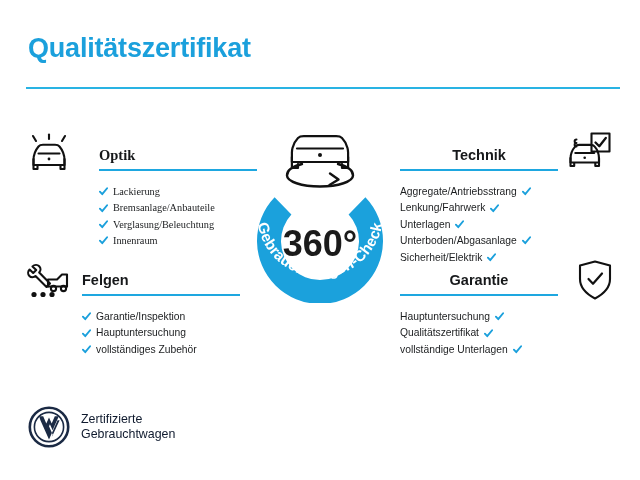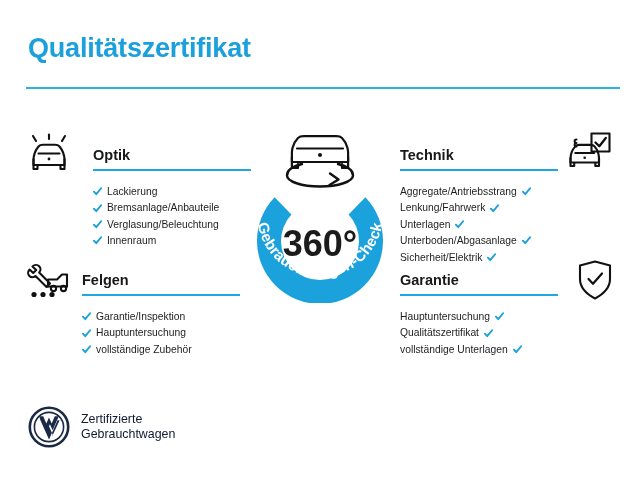--- a/index.html
+++ b/index.html
@@ -87,25 +87,25 @@
     height: 10px;
     flex: none;
     position: relative;
   }
   .chk svg { display: block; }
 
   
   .col-left .head-label { text-align: left; }
   .col-left .items li { justify-content: flex-start; }
   
-  .col-right .head-label { text-align: left; }
+  .col-right .head-label { text-align: center; }
   .col-right .items li { }
 
   
-  #block-optik   { left: 93px;  top: 146px; width: 158px; }
+  #block-optik   { left: 99px;  top: 146px; width: 158px; font-family: Liberation Serif, serif; }
   #block-wartung { left: 82px;  top: 271px; width: 158px; }
   #block-technik { left: 400px; top: 146px; width: 158px; }
   #block-garantie{ left: 400px; top: 271px; width: 158px; }
 
   
   .sec-icon {
     position: absolute;
     width: 46px;
     height: 44px;
   }
@@ -340,21 +340,21 @@
             </svg>
           </span>
         <span>Hauptuntersuchung</span>
       </li>
       <li>
         <span class="chk">
             <svg viewBox="0 0 10 10" fill="none" stroke="#1ba0dc" stroke-width="2.1" stroke-linecap="round" stroke-linejoin="round">
               <path d="M1 5.2 L3.6 8 L9 1.4"></path>
             </svg>
           </span>
-        <span>vollständige Zubehör</span>
+        <span>vollständiges Zubehör</span>
       </li>
     </ul>
   </div>
 
   <div class="block col-right" id="block-garantie">
     <div class="block-head">
       <div class="head-label">Garantie</div>
       <div class="head-rule"></div>
     </div>
     <ul class="items">

